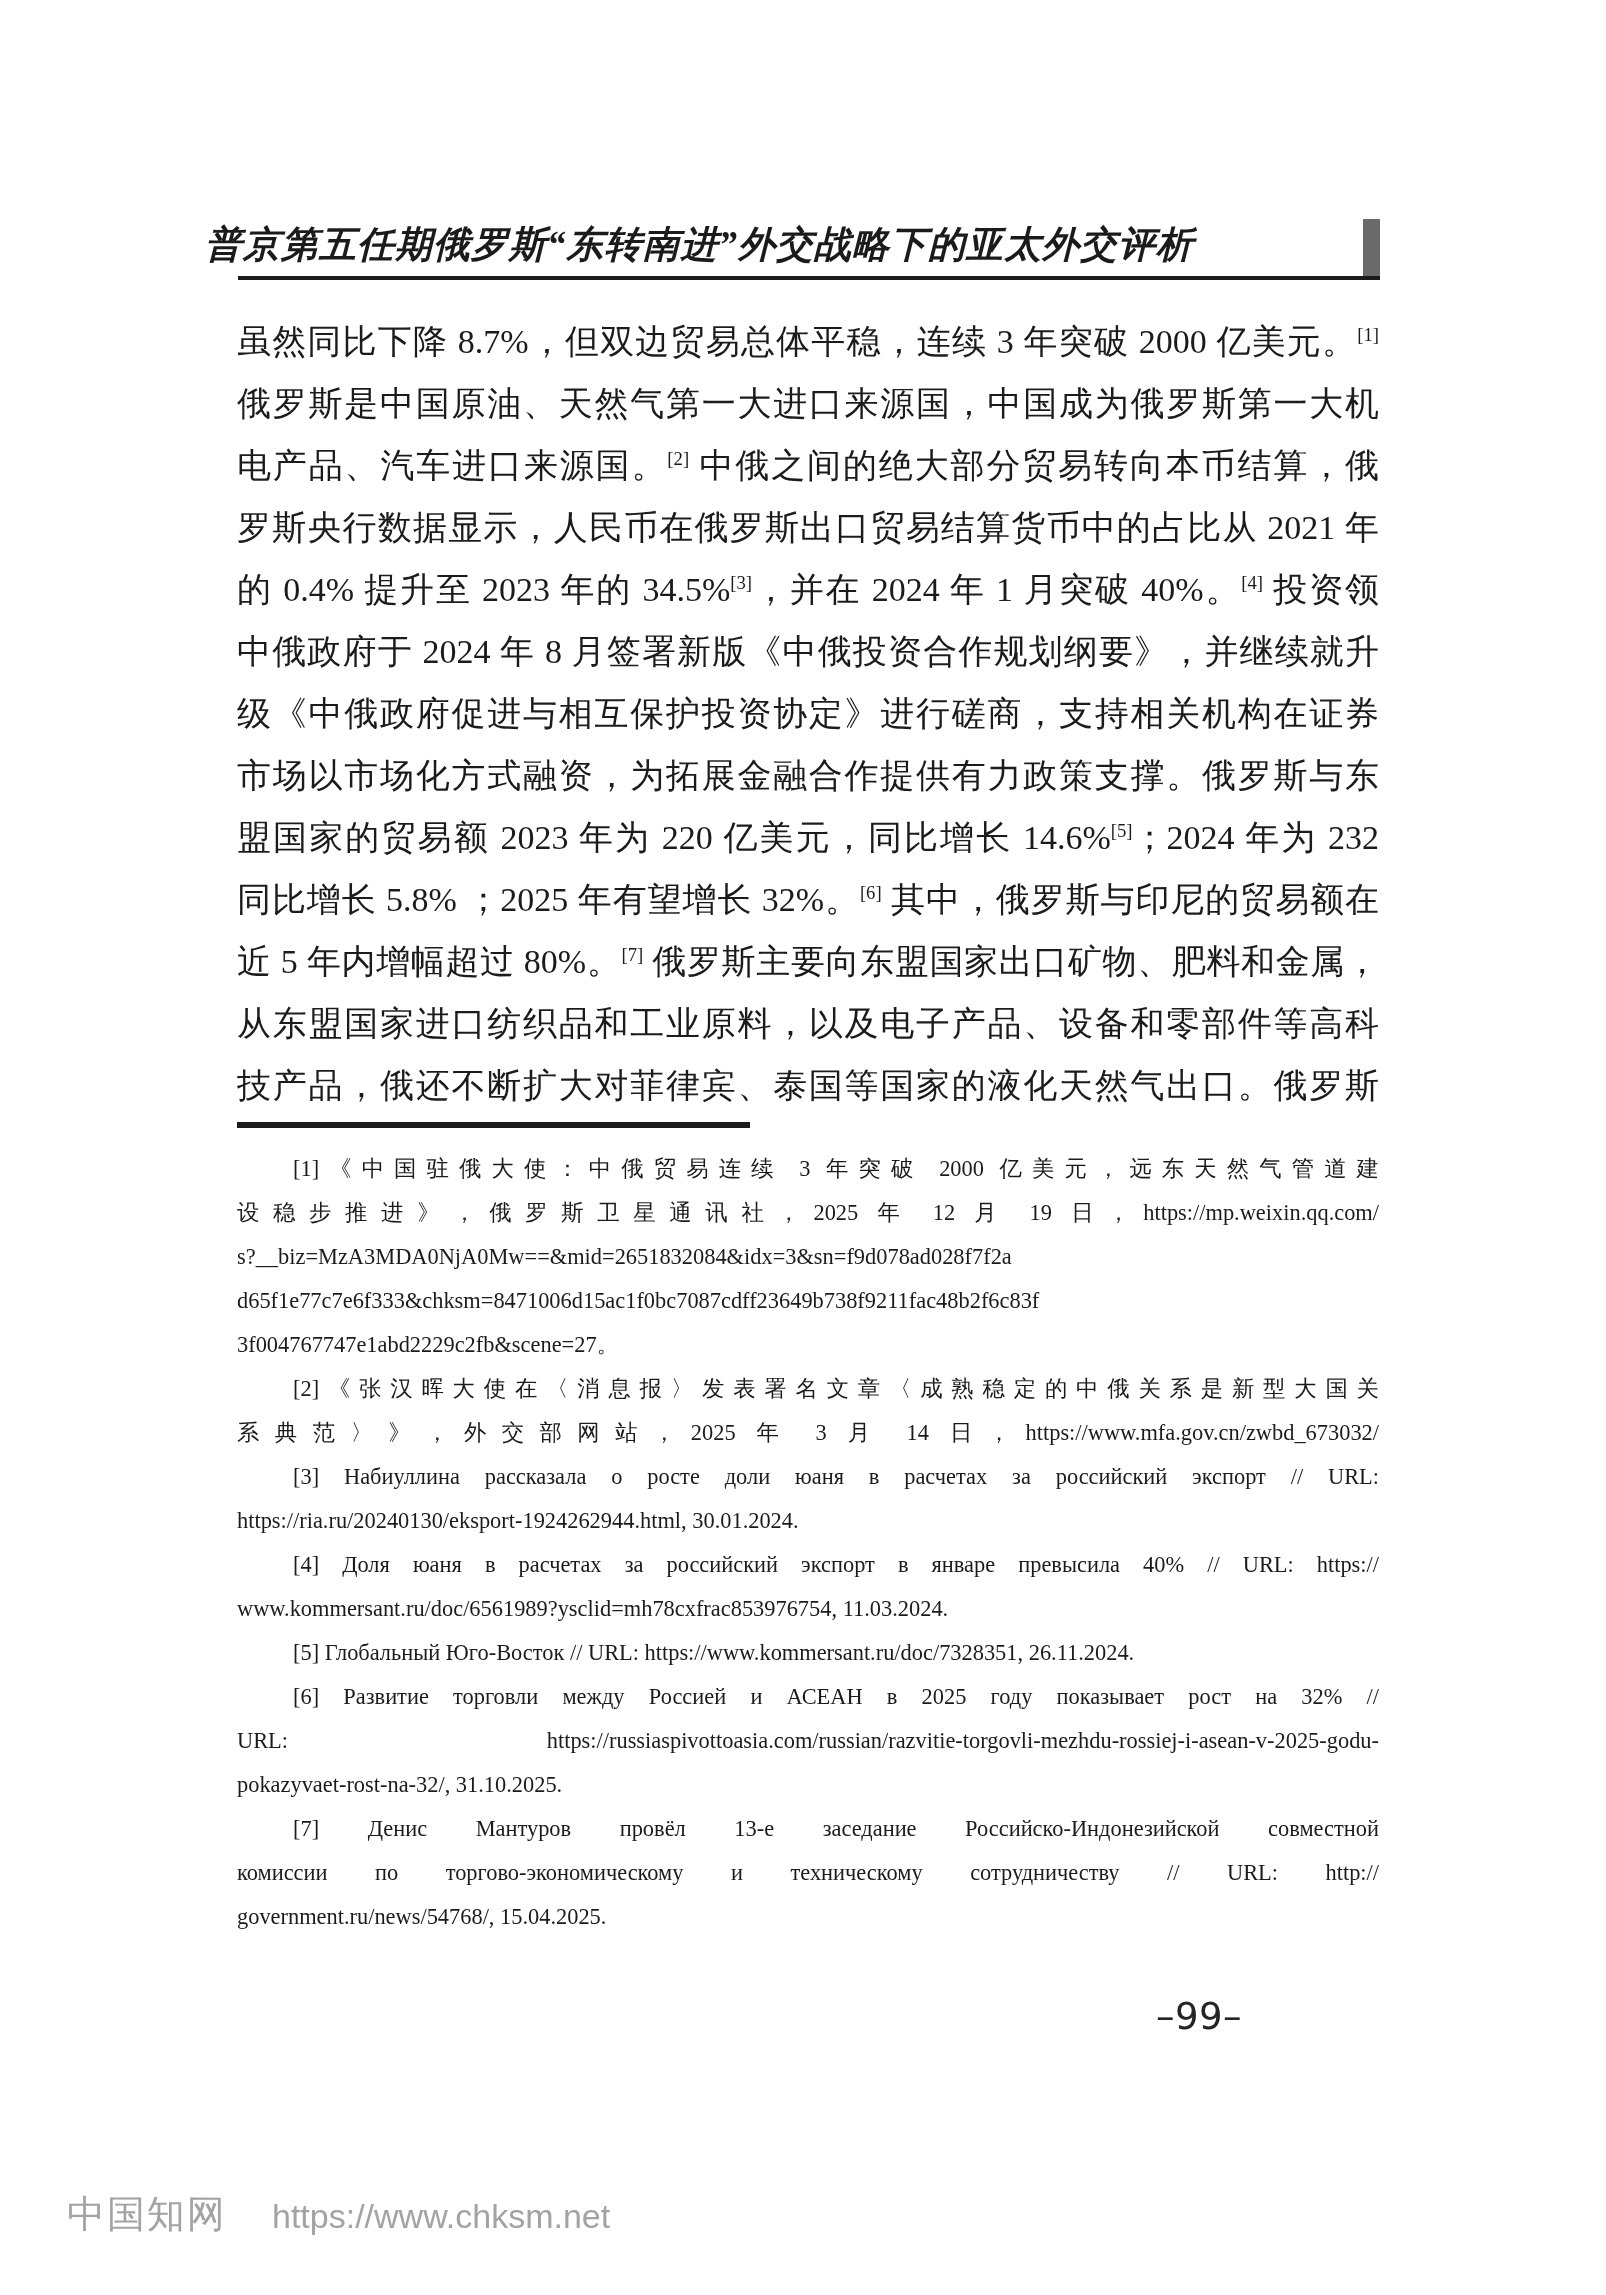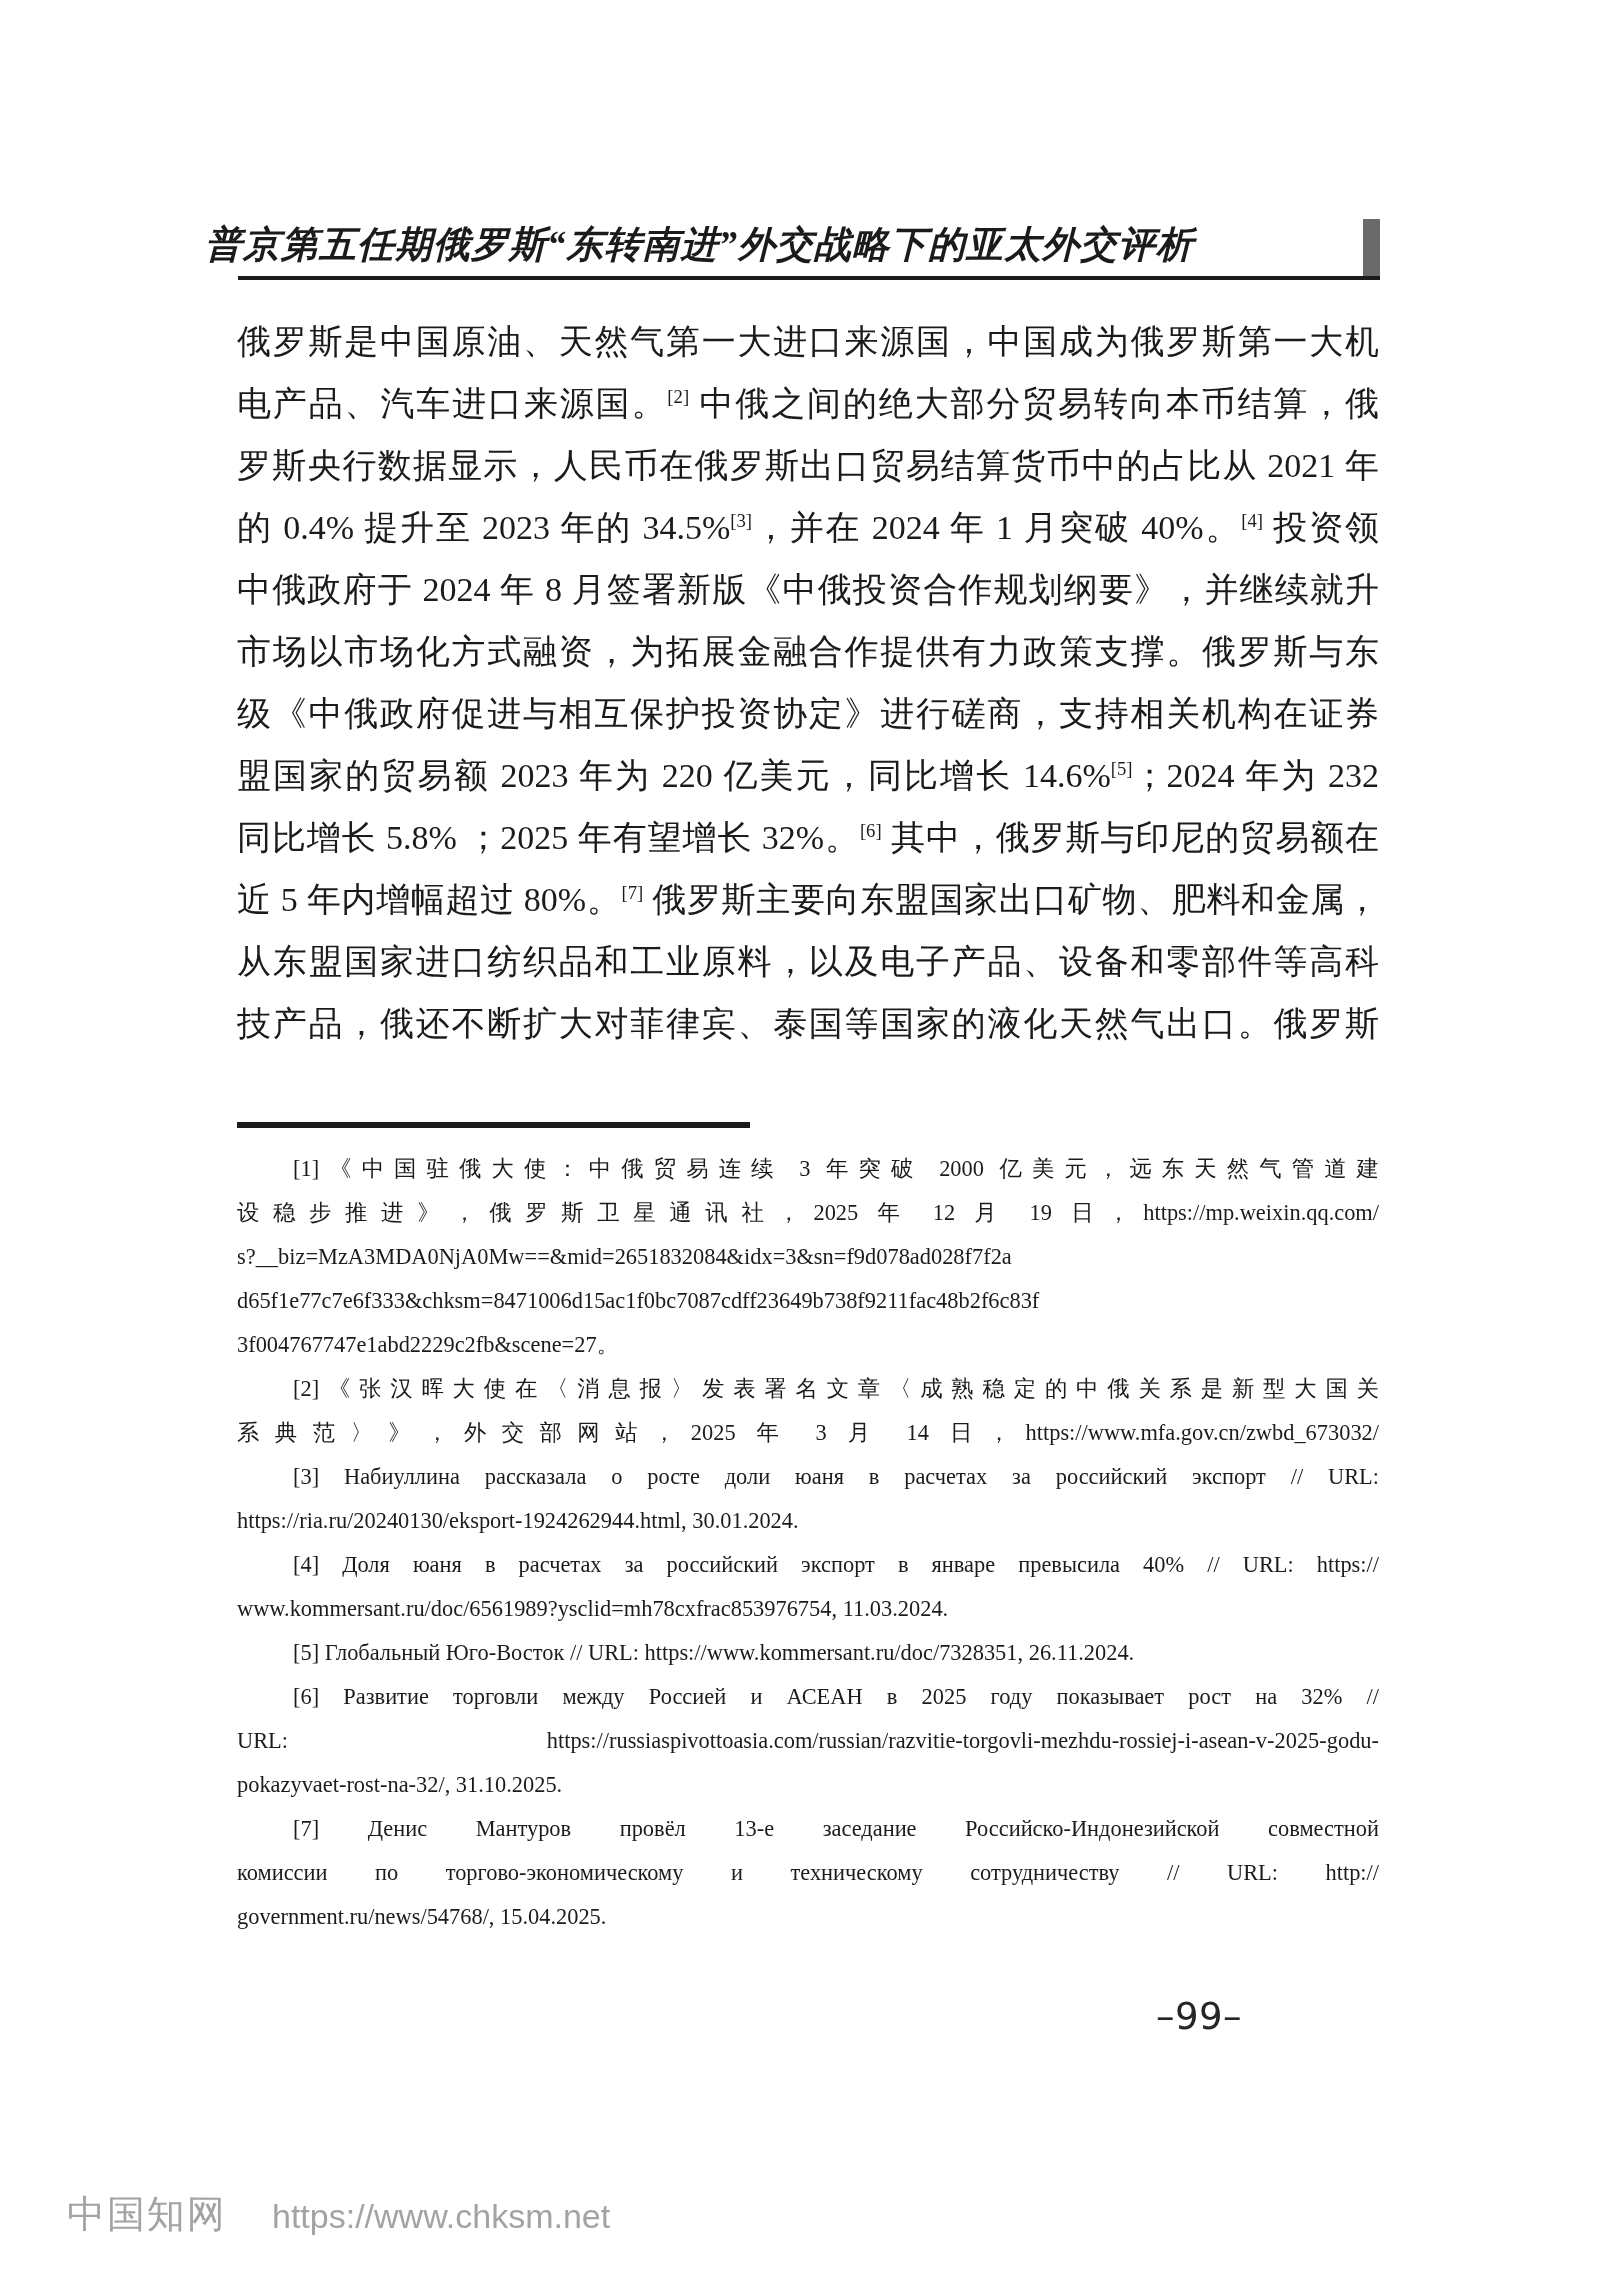--- a/index.html
+++ b/index.html
@@ -130,27 +130,28 @@
 
 <div class="page">
 
   <div>
     <div class="header-title">普京第五任期俄罗斯“东转南进”外交战略下的亚太外交评析</div>
     <div class="header-bar"></div>
     <div class="header-rule"></div>
   </div>
 
   <div class="body-text">
+      <div class="body-line">虽然同比下降 8.7%，但双边贸易总体平稳，连续 3 年突破 2000 亿美元。<sup>[1]</sup></div>
       <div class="body-line">俄罗斯是中国原油、天然气第一大进口来源国，中国成为俄罗斯第一大机</div>
       <div class="body-line">电产品、汽车进口来源国。<sup>[2]</sup> 中俄之间的绝大部分贸易转向本币结算，俄</div>
       <div class="body-line">罗斯央行数据显示，人民币在俄罗斯出口贸易结算货币中的占比从 2021 年</div>
       <div class="body-line">的 0.4% 提升至 2023 年的 34.5%<sup>[3]</sup>，并在 2024 年 1 月突破 40%。<sup>[4]</sup> 投资领域，</div>
       <div class="body-line">中俄政府于 2024 年 8 月签署新版《中俄投资合作规划纲要》，并继续就升</div>
+      <div class="body-line">级《中俄政府促进与相互保护投资协定》进行磋商，支持相关机构在证券</div>
       <div class="body-line">市场以市场化方式融资，为拓展金融合作提供有力政策支撑。俄罗斯与东</div>
-      <div class="body-line">级《中俄政府促进与相互保护投资协定》进行磋商，支持相关机构在证券</div>
       <div class="body-line">盟国家的贸易额 2023 年为 220 亿美元，同比增长 14.6%<sup>[5]</sup>；2024 年为 232 亿，</div>
       <div class="body-line">同比增长 5.8% ；2025 年有望增长 32%。<sup>[6]</sup> 其中，俄罗斯与印尼的贸易额在</div>
       <div class="body-line">近 5 年内增幅超过 80%。<sup>[7]</sup> 俄罗斯主要向东盟国家出口矿物、肥料和金属，</div>
       <div class="body-line">从东盟国家进口纺织品和工业原料，以及电子产品、设备和零部件等高科</div>
       <div class="body-line">技产品，俄还不断扩大对菲律宾、泰国等国家的液化天然气出口。俄罗斯</div>
     </div>
 
   <div class="fn-sep"></div>
 
   <div class="footnotes">

